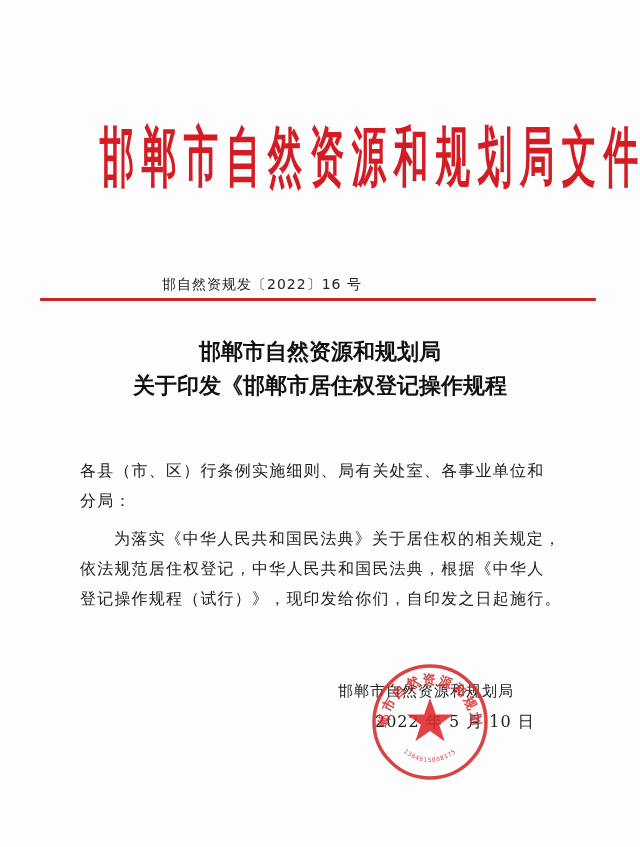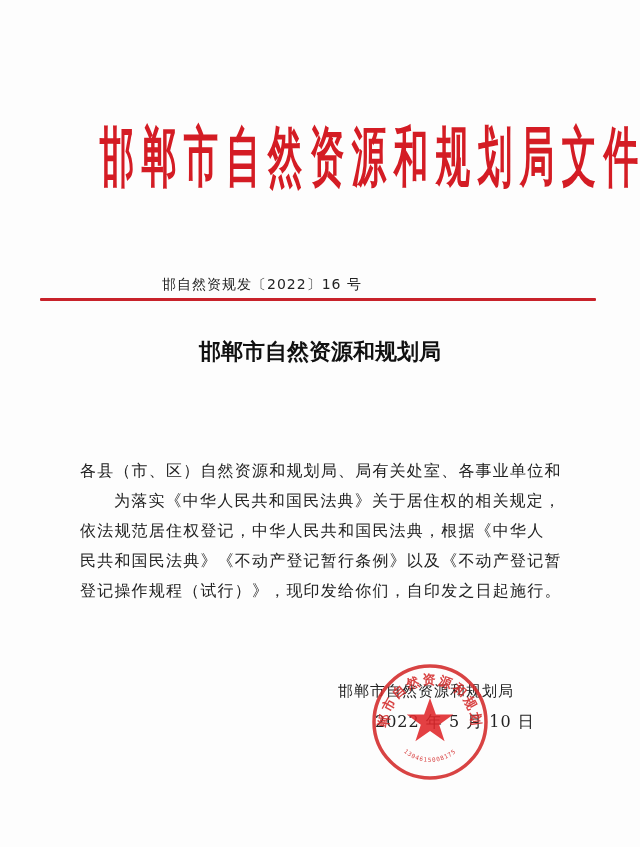--- a/index.html
+++ b/index.html
@@ -88,20 +88,21 @@
       line-height: 30px;
       color: #222;
       letter-spacing: 1.2px;
     }
     .body-line {
       display: block;
       white-space: nowrap;
     }
     .indent {
       padding-left: 34px;
+      margin-top: 8px;
     }
     .signature {
       position: absolute;
       left: 338px;
       top: 682px;
       font-family: "DejaVu Sans", sans-serif;
       font-size: 15px;
       color: #222;
       letter-spacing: 1px;
       z-index: 1;
@@ -147,27 +148,28 @@
     <span class="masthead-char">文</span>
     <span class="masthead-char">件</span>
   </div>
 
   <div class="doc-number">邯自然资规发〔2022〕16 号</div>
 
   <div class="red-rule"></div>
 
   <div class="title">
     <span class="title-line">邯郸市自然资源和规划局</span>
+    <span class="title-line">关于印发《邯郸市居住权登记操作规程</span>
   </div>
 
   <div class="body-text">
-    <span class="body-line">各县（市、区）自然资源和规划局、局有关处室、各事业单位和</span>
+    <span class="body-line">各县（市、区）行条例实施细则、局有关处室、各事业单位和</span>
+    <span class="body-line">分局：</span>
     <span class="body-line indent">为落实《中华人民共和国民法典》关于居住权的相关规定，</span>
     <span class="body-line">依法规范居住权登记，中华人民共和国民法典，根据《中华人</span>
-    <span class="body-line">民共和国民法典》《不动产登记暂行条例》以及《不动产登记暂</span>
     <span class="body-line">登记操作规程（试行）》，现印发给你们，自印发之日起施行。</span>
   </div>
 
   <div class="signature">邯郸市自然资源和规划局</div>
   <div class="date">2022 年 5 月 10 日</div>
 
   <svg class="seal" viewBox="0 0 120 120" xmlns="http://www.w3.org/2000/svg">
     <defs>
       <path id="sealArcTop" d="M 18 64 A 42 42 0 1 1 102 64"></path>
       <path id="sealArcBottom" d="M 28 84 A 40 40 0 0 0 92 84"></path>

